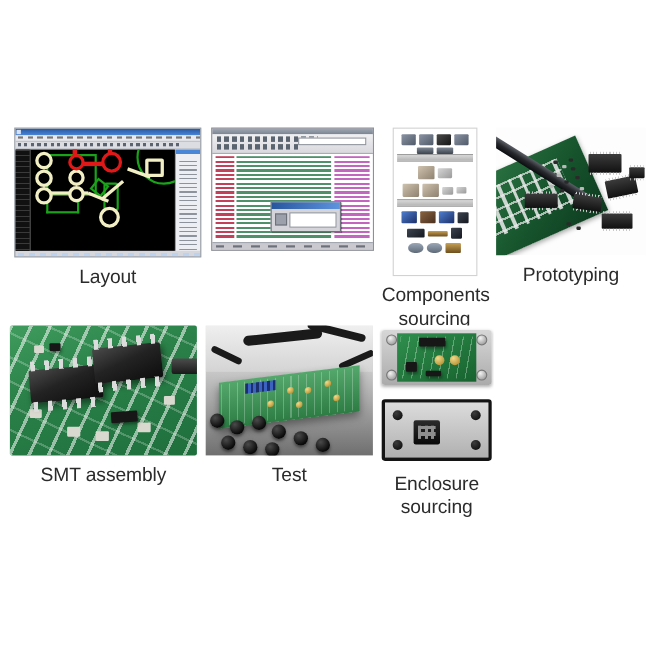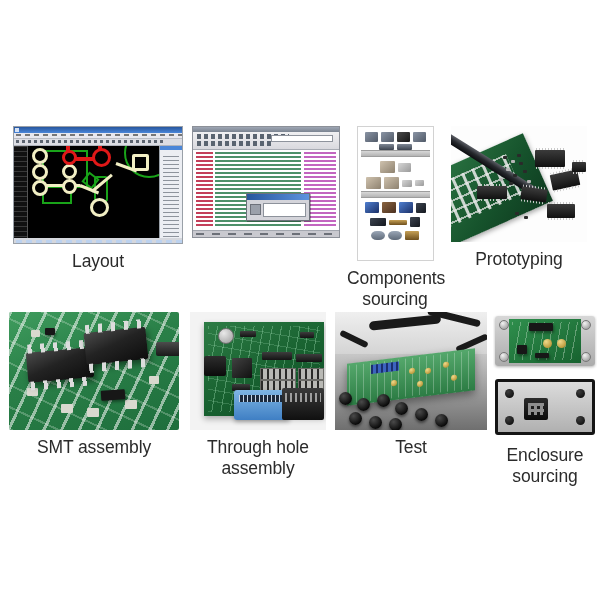--- a/index.html
+++ b/index.html
@@ -23,22 +23,22 @@
   }
 
   
   .row {
     position: absolute;
     left: 0;
     width: 600px;
     display: flex;
     align-items: flex-start;
   }
-  #row-1 { top: 126px; }
-  #row-2 { top: 312px; }
+  #row-1 { top: 116px; }
+  #row-2 { top: 296px; }
 
   .cell {
     position: relative;
     display: flex;
     flex-direction: column;
     align-items: center;
   }
 
   .thumb {
     position: relative;
@@ -734,41 +734,20 @@
           <div class="legs top"></div>
             <div class="legs bot"></div>
         </div>
         <div class="sm-chip" style="left:92px; top:78px; width:24px; height:10px; transform:rotate(-4deg);"></div>
         <div class="sm-chip" style="left:36px; top:16px; width:10px; height:7px;"></div>
         <div class="conn-blk"></div>
       </div>
       <div class="caption">SMT assembly</div>
     </div>
 
-    <div class="cell" style="width:148px;">
-      <div class="thumb thimg">
-        <div class="th-board">
-          <div class="qfp" style="left:28px; top:36px;"></div>
-          <div class="dip" style="left:58px; top:30px; width:30px;"></div>
-          <div class="dip" style="left:92px; top:32px; width:26px;"></div>
-          <div class="socket" style="left:56px; top:46px; width:34px; height:10px;"></div>
-          <div class="socket" style="left:56px; top:58px; width:34px; height:10px;"></div>
-          <div class="socket" style="left:94px; top:46px; width:24px; height:10px;"></div>
-          <div class="socket" style="left:94px; top:58px; width:24px; height:10px;"></div>
-          <div class="cap-can" style="left:14px; top:6px;"></div>
-          <div class="dip" style="left:36px; top:9px; width:16px; height:6px;"></div>
-          <div class="dip" style="left:96px; top:10px; width:14px; height:6px;"></div>
-          <div class="dip" style="left:28px; top:62px; width:18px; height:7px;"></div>
-          <div class="th-jack"></div>
-          <div class="vga"></div>
-          <div class="blackconn"></div>
-        </div>
-      </div>
-      <div class="caption" style="max-width:132px;">Through hole assembly</div>
-    </div>
 
     <div class="cell" style="width:158px;">
       <div class="thumb testimg">
         <div class="test-top-bg"></div>
         <div class="test-cable" style="left:34px; top:6px; width:72px; height:9px; transform:rotate(-6deg);"></div>
         <div class="test-cable" style="left:92px; top:2px; width:54px; height:7px; transform:rotate(14deg);"></div>
         <div class="test-cable" style="left:4px; top:24px; width:30px; height:6px; transform:rotate(26deg);"></div>
         <div class="test-cable" style="left:120px; top:28px; width:34px; height:6px; transform:rotate(-24deg);"></div>
         <div class="test-board">
           <div class="blue-hdr" style="left:24px; top:4px; width:28px; height:9px;"></div>

